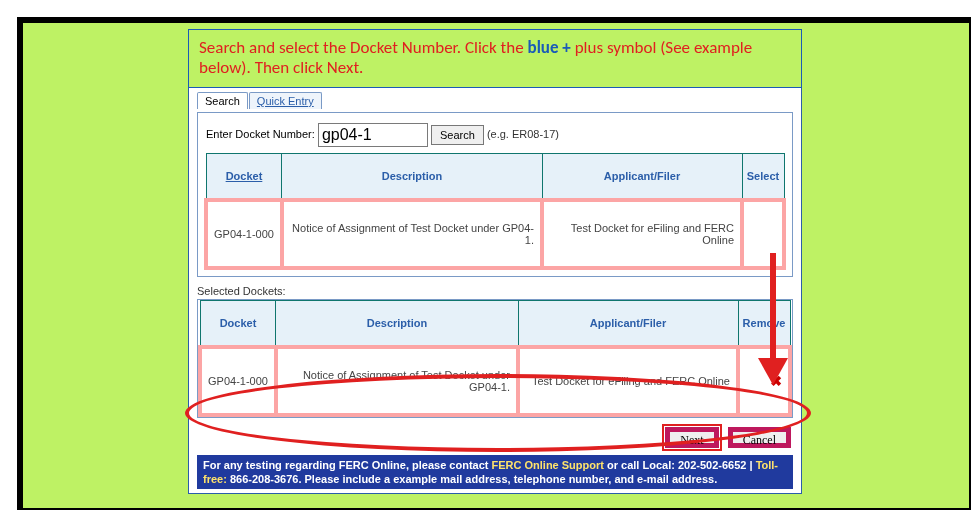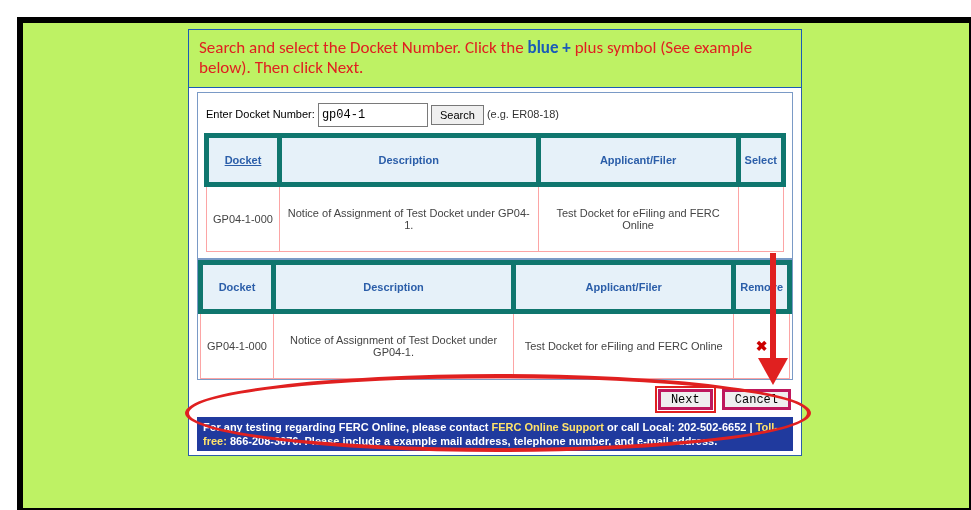--- a/index.html
+++ b/index.html
@@ -12,64 +12,67 @@
   .panel{border:1px solid #2b5ea9;border-top:none;background:#fff;padding:4px}
   .legend{color:#2b5ea9;font-weight:bold;font-size:12px;padding:3px 0 6px 4px}
   .desc{font-size:11px;padding:0 4px 6px 4px;color:#333}
   .desc2{font-size:11px;padding:0 4px 0 4px;color:#333}
   .tabs{margin-left:4px;height:20px}
   .tab{display:inline-block;border:1px solid #7a9ac6;border-bottom:none;padding:2px 7px;font-size:11px;color:#2b5ea9;text-decoration:underline;background:#eef4fb;cursor:pointer;border-radius:2px 2px 0 0;margin-right:1px}
   .tab.active{background:#fff;color:#000;text-decoration:none}
   .box{border:1px solid #7a9ac6;padding:6px;margin:0 4px}
   .row1{padding:4px 2px 6px 2px}
   .lbl{font-size:11px}
-  input.txt{font-family:Liberation Mono, monospace;font-size:12px;border:1px solid #7a7a7a;padding:11px 3px;height:18px;width:110px;vertical-align:middle}
+  input.txt{font-family:Liberation Sans, sans-serif;font-size:16px;border:1px solid #7a7a7a;padding:11px 3px;height:18px;width:110px;vertical-align:middle}
   .btn{font-family:Arial,sans-serif;font-size:11px;border:1px solid #777;background:#efefef;padding:1px 8px;height:20px;vertical-align:middle;cursor:pointer}
   .eg{font-size:11px;color:#333}
   table.grid{border-collapse:collapse;width:100%;font-size:11px}
-  table.grid th{background:#e6f1f9;font-weight:bold;color:#2b5ea9;border:5px solid #0f766e;padding:16px 4px;text-align:center}
+  table.grid th{background:#e6f1f9;font-weight:bold;color:#2b5ea9;border:1px solid #0f766e;padding:16px 4px;text-align:center}
   table.grid th a{color:#2b5ea9;text-decoration:underline;cursor:pointer}
-  table.grid td{border:1px solid #fca5a5;padding:20px 6px;text-align:center;color:#444;vertical-align:middle}
+  table.grid td{border:4px solid #fca5a5;padding:20px 6px;text-align:right;color:#444;vertical-align:middle}
   tr.alt td{background:#e6e6e6}
   .dcell{text-align:left;white-space:nowrap;color:#444}
   .add-icon{width:14px;height:14px;display:inline-block;border-radius:3px;background:linear-gradient(#6bb6ff,#2e7ed1);position:relative;vertical-align:middle;box-shadow:0 0 0 1px #2b6fc0 inset;cursor:pointer}
   .add-icon::before,.add-icon::after{content:"";position:absolute;background:#fff}
   .add-icon::before{left:6px;top:2px;width:2px;height:10px}
   .add-icon::after{top:6px;left:2px;height:2px;width:10px}
   .remove-icon{display:inline-block;font-weight:bold;color:#c00;font-size:14px;line-height:14px;cursor:pointer}
   .section-label{font-size:11px;color:#333;margin:8px 4px 2px 4px}
   .nav-row{text-align:right;margin:6px 6px 4px 6px}
-  .btn-nav{font-family:Liberation Mono, monospace;font-size:12px;border:3px solid #be185d;background:#efefef;padding:1px 10px;height:21px;cursor:pointer}
+  .btn-nav{font-family:Liberation Serif, serif;font-size:12px;border:5px solid #be185d;background:#efefef;padding:1px 10px;height:21px;cursor:pointer}
   .next-wrap{border:2px solid #e02020;padding:1px;display:inline-block;margin-right:3px}
   .footer{background:#203a9e;color:#fff;font-weight:bold;font-size:11px;padding:3px 6px;line-height:1.3;margin:0 4px 0 4px}
   .footer a{color:#ffe36b;}
   .footer .yell{color:#ffe36b}
   
   .arrow{position:absolute;pointer-events:none}
   .ellipse{position:absolute;border:4px solid #e02020;border-radius:50%;pointer-events:none}
 </style>
 </head>
 <body>
 
 <div class="frame">
   <div class="stage">
 
     <div class="instruction">
       <span>Search and select the Docket Number.  Click the </span><span class="blue">blue +</span><span> plus symbol (See example below). Then click Next.</span>
     </div>
 
     <div class="panel">
 
+      <div class="tabs">
+        <span class="tab active">Search</span><span class="tab">Quick Entry</span>
+      </div>
 
       <div class="box">
         <div class="row1">
           <span class="lbl">Enter Docket Number:</span>
           <input class="txt" value="gp04-1" style="">
           <button class="btn">Search</button>
-          <span class="eg">(e.g. ER08-18)</span>
+          <span class="eg">(e.g. ER08-17)</span>
         </div>
 
         <table class="grid">
           <colgroup>
               <col style="width:70px">
               <col>
               <col style="width:200px">
               <col style="width:42px">
             </colgroup>
           <thead>
@@ -84,20 +87,21 @@
             <tr>
               <td class="dcell">GP04-1-000</td>
               <td>Notice of Assignment of Test Docket under GP04-1.</td>
               <td>Test Docket for eFiling and FERC Online</td>
               <td></td>
             </tr>
           </tbody>
         </table>
       </div>
 
+      <div class="section-label">Selected Dockets:</div>
 
       <div class="box" style="padding:0">
         <table class="grid">
           <colgroup>
               <col style="width:70px">
               <col>
               <col style="width:220px">
               <col style="width:52px">
             </colgroup>
           <thead>

